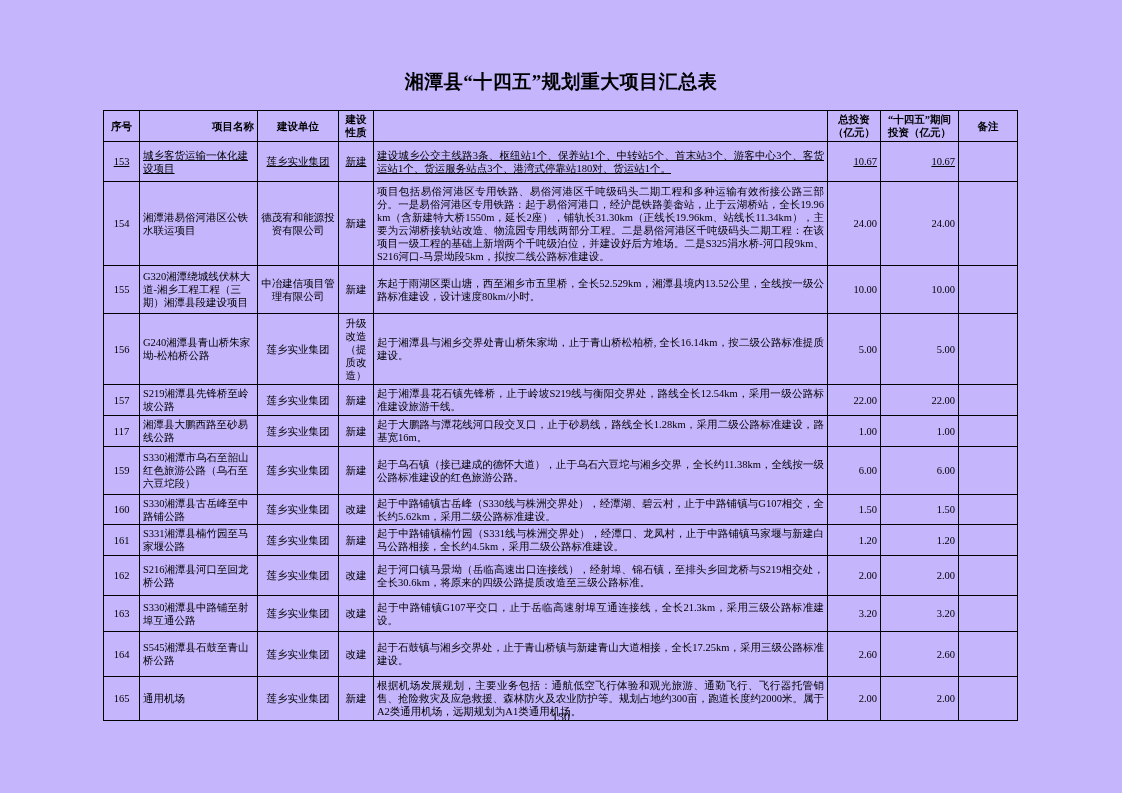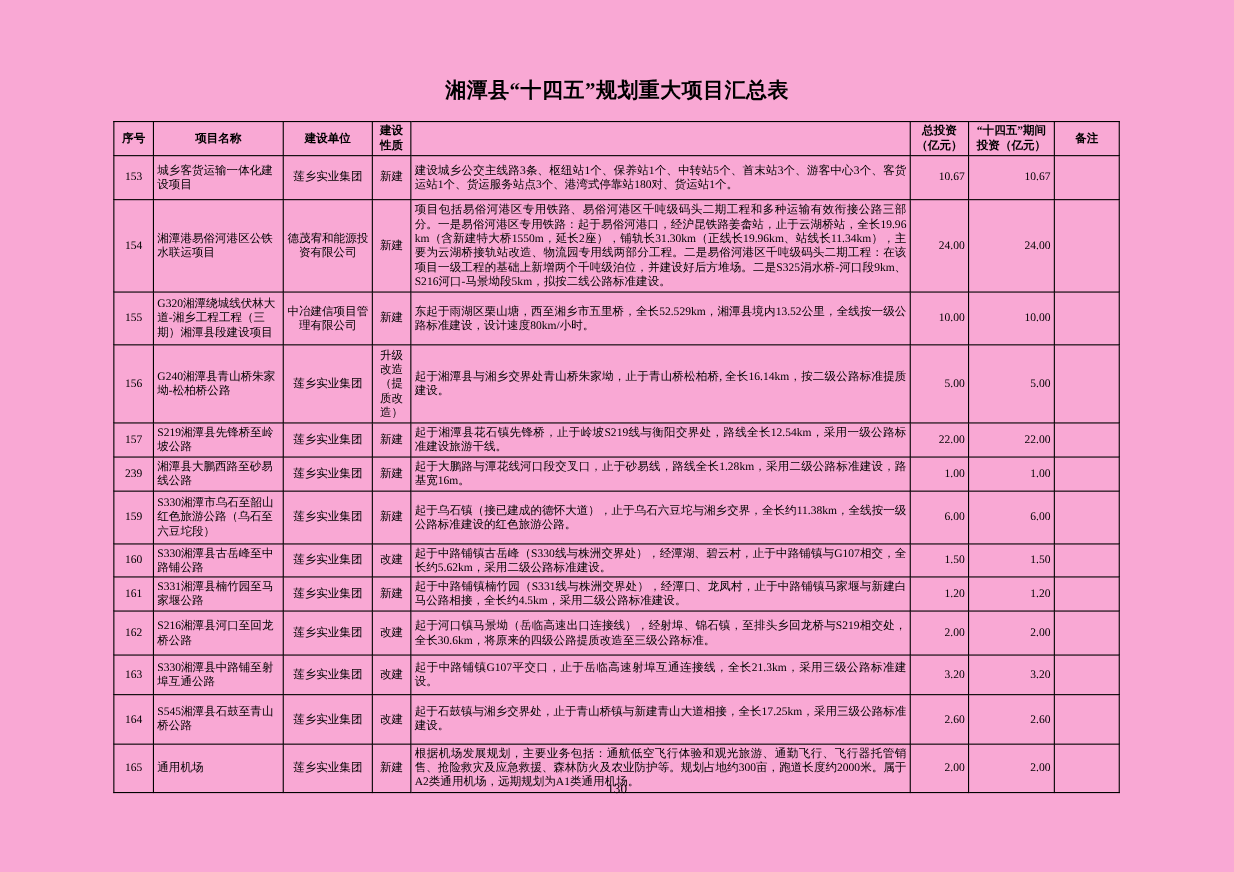--- a/index.html
+++ b/index.html
@@ -1,39 +1,39 @@
 <!DOCTYPE html>
 <html><head>
 <meta charset="utf-8">
 <style>
   html,body{margin:0;padding:0;}
   body{
     width:1122px;height:793px;background:#ffffff;color:#000;
     font-family:"Liberation Serif","DejaVu Serif",serif;
     position:relative;overflow:hidden;
   }
-  .page{position:relative;width:1122px;height:793px;background:#f9a8d4;}
+  .page{position:relative;width:1122px;height:793px;background:#c4b5fd;}
   .doc-title{
     position:absolute;top:69px;left:0;width:1122px;
     text-align:center;font-size:19px;font-weight:bold;letter-spacing:0.5px;
   }
   table.projects{
     position:absolute;left:103px;top:110px;width:914px;
     border-collapse:collapse;table-layout:fixed;
   }
   table.projects th, table.projects td{
     border:1px solid #000;
     vertical-align:middle;
     padding:1px 3px;
     font-size:10.5px;line-height:13px;
     word-break:break-all;overflow:hidden;
   }
   table.projects thead tr{height:31px;}
   table.projects th{font-weight:bold;text-align:center;}
-  table.projects th.col-name{text-align:center;}
+  table.projects th.col-name{text-align:right;}
   td.col-index{text-align:center;}
   td.col-name{text-align:left;}
   td.col-unit{text-align:center;}
   td.col-nature{text-align:center;padding:1px 2px;}
   td.col-desc{text-align:justify;}
   td.col-total,td.col-period{text-align:right;font-size:11px;}
   td.col-note{}
   .page-number{
     position:absolute;top:710px;left:0;width:1122px;
     text-align:center;font-size:12px;
@@ -63,21 +63,21 @@
         <th class="col-name">项目名称</th>
         <th class="col-unit">建设单位</th>
         <th class="col-nature">建设性质</th>
         <th class="col-desc"></th>
         <th class="col-total">总投资（亿元）</th>
         <th class="col-period">“十四五”期间投资（亿元）</th>
         <th class="col-note">备注</th>
       </tr>
     </thead>
     <tbody id="table-body">
-        <tr style="height: 40px;">
+        <tr style="height: 40px; text-decoration: underline;">
           <td class="col-index">153</td>
           <td class="col-name">城乡客货运输一体化建设项目</td>
           <td class="col-unit">莲乡实业集团</td>
           <td class="col-nature">新建</td>
           <td class="col-desc">建设城乡公交主线路3条、枢纽站1个、保养站1个、中转站5个、首末站3个、游客中心3个、客货运站1个、货运服务站点3个、港湾式停靠站180对、货运站1个。</td>
           <td class="col-total">10.67</td>
           <td class="col-period">10.67</td>
           <td class="col-note"></td>
         </tr>
         <tr style="height: 84px;">
@@ -114,21 +114,21 @@
           <td class="col-index">157</td>
           <td class="col-name">S219湘潭县先锋桥至岭坡公路</td>
           <td class="col-unit">莲乡实业集团</td>
           <td class="col-nature">新建</td>
           <td class="col-desc">起于湘潭县花石镇先锋桥，止于岭坡S219线与衡阳交界处，路线全长12.54km，采用一级公路标准建设旅游干线。</td>
           <td class="col-total">22.00</td>
           <td class="col-period">22.00</td>
           <td class="col-note"></td>
         </tr>
         <tr style="height: 31px;">
-          <td class="col-index">239</td>
+          <td class="col-index">117</td>
           <td class="col-name">湘潭县大鹏西路至砂易线公路</td>
           <td class="col-unit">莲乡实业集团</td>
           <td class="col-nature">新建</td>
           <td class="col-desc">起于大鹏路与潭花线河口段交叉口，止于砂易线，路线全长1.28km，采用二级公路标准建设，路基宽16m。</td>
           <td class="col-total">1.00</td>
           <td class="col-period">1.00</td>
           <td class="col-note"></td>
         </tr>
         <tr style="height: 48px;">
           <td class="col-index">159</td>

